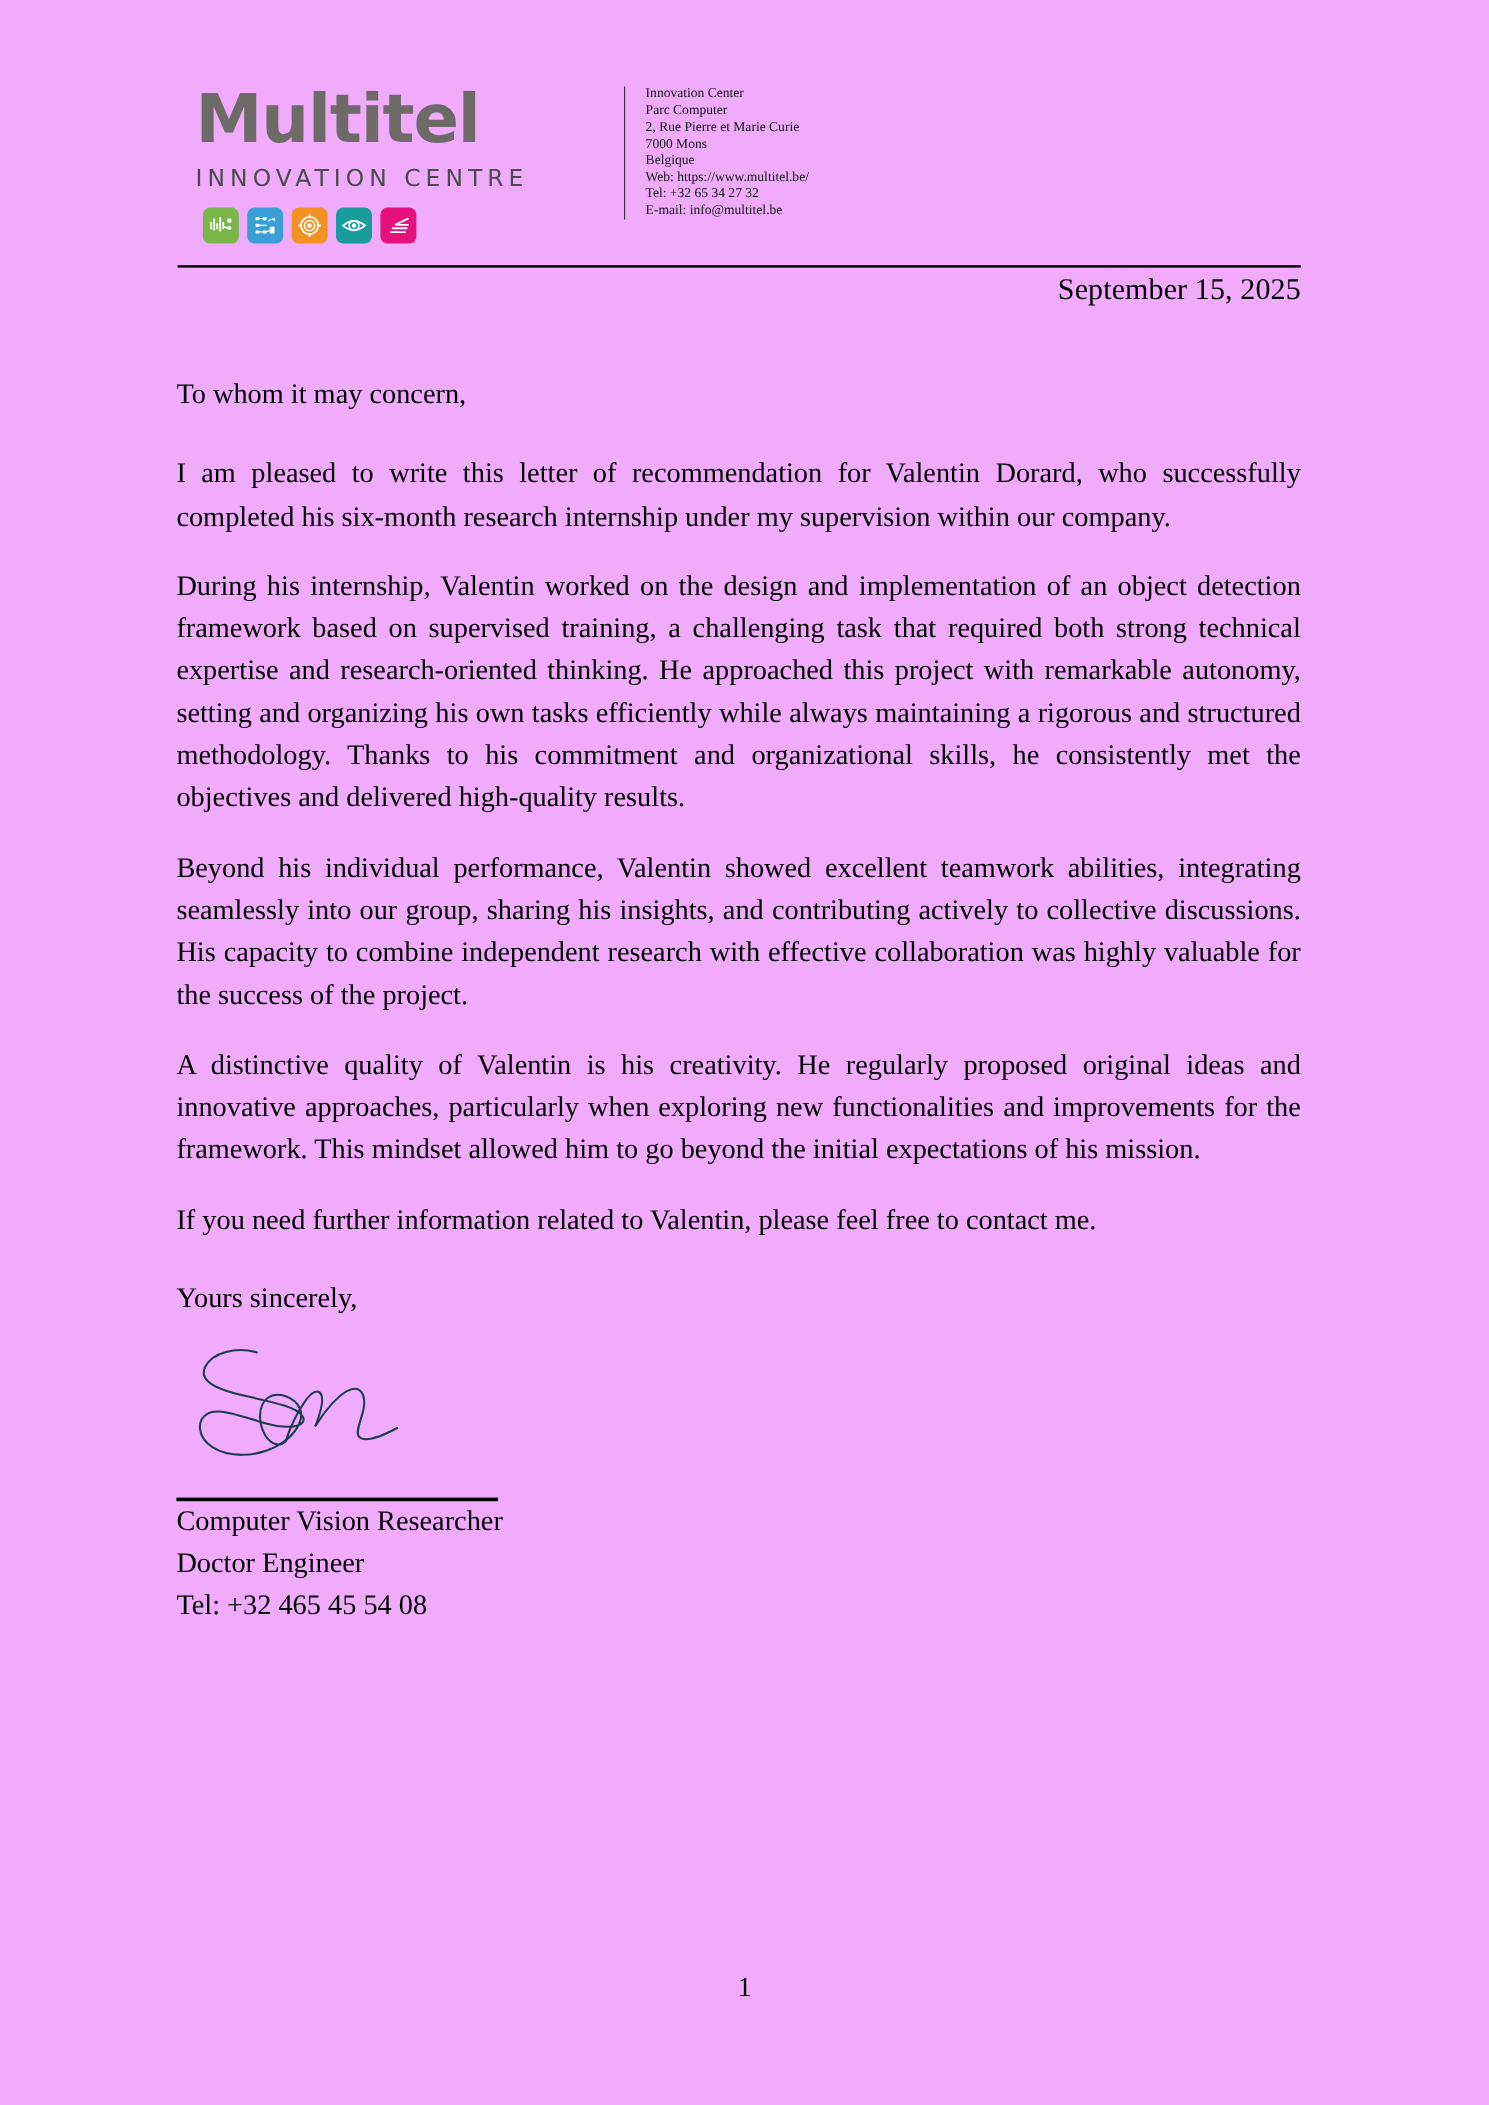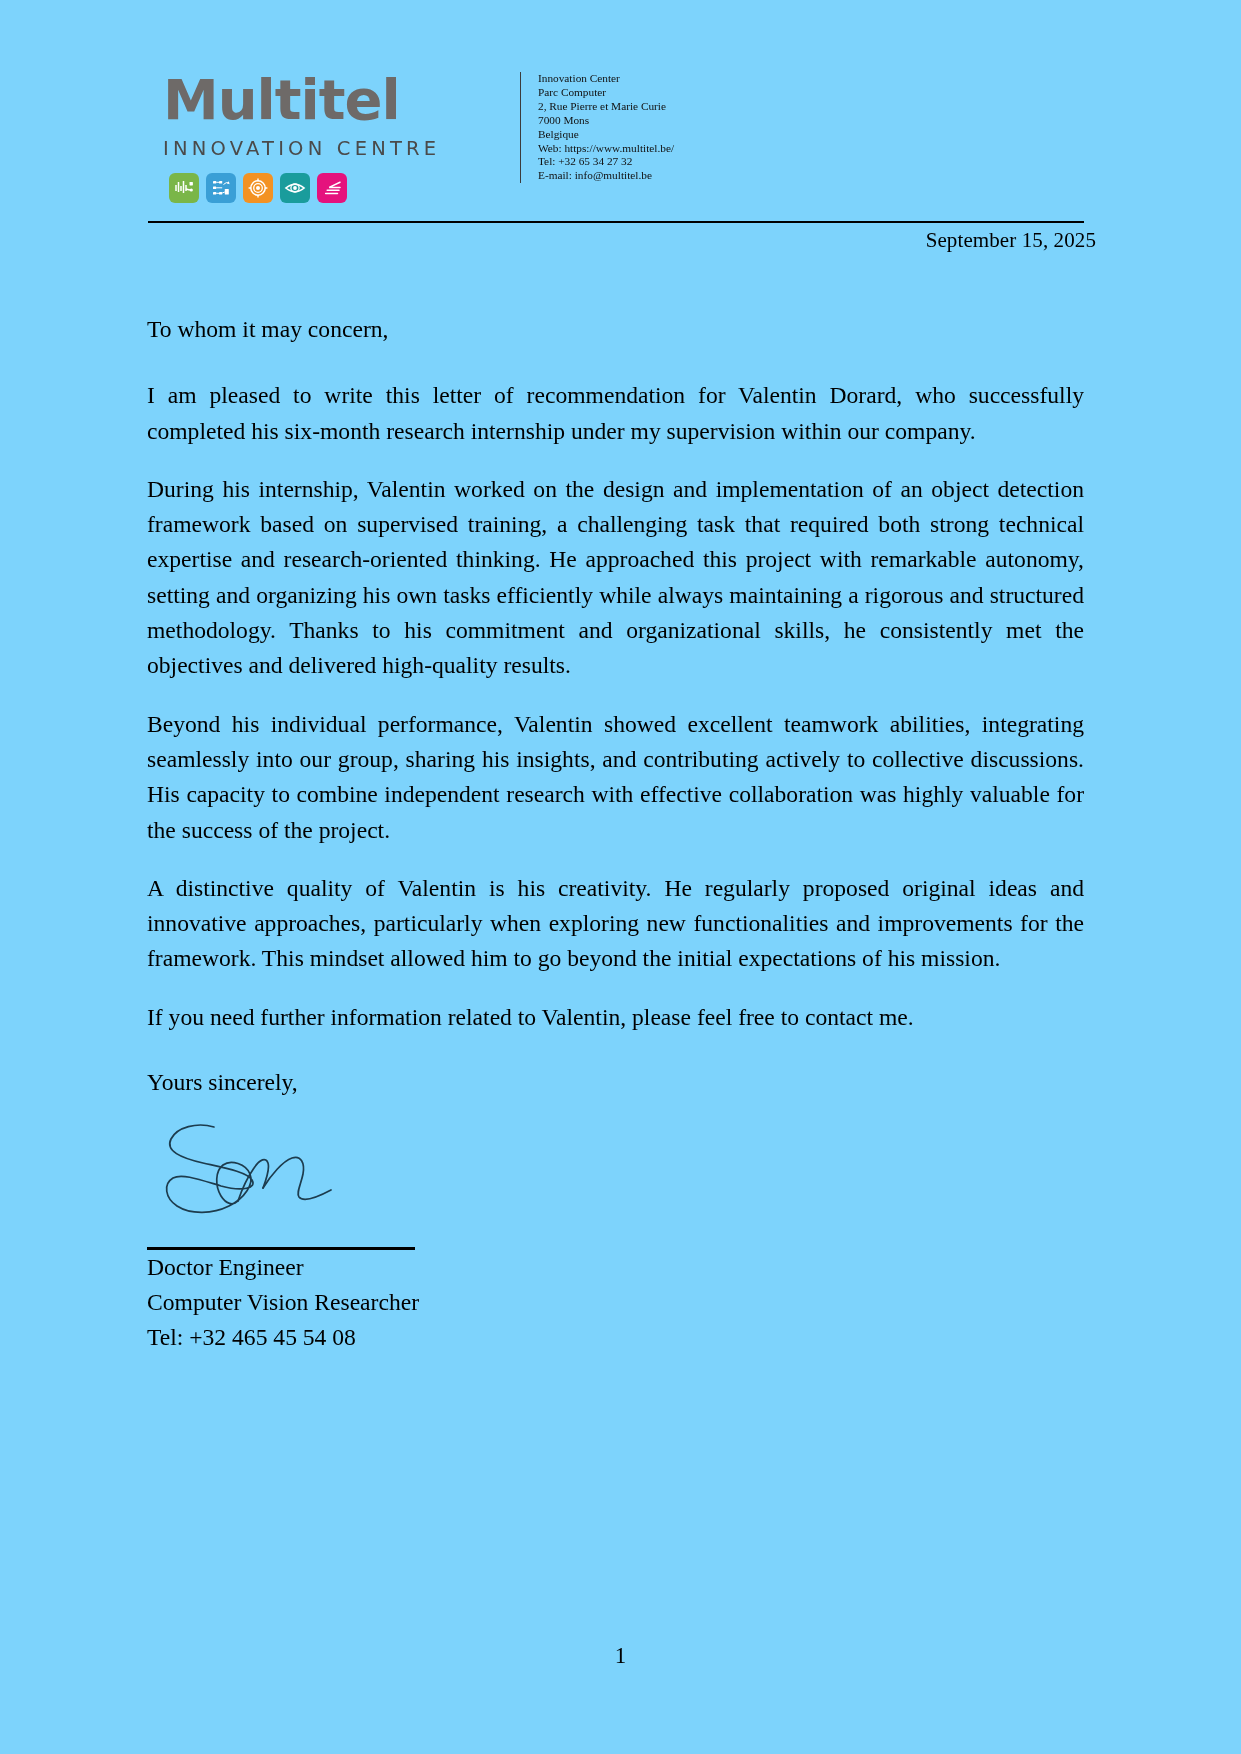--- a/index.html
+++ b/index.html
@@ -4,21 +4,21 @@
 <style>
   html, body {
     margin: 0;
     padding: 0;
     background: #ffffff;
   }
   .page {
     position: relative;
     width: 1241px;
     height: 1754px;
-    background: #7dd3fc;
+    background: #f0abfc;
     font-family: "Liberation Serif", "DejaVu Serif", serif;
     color: #000000;
     overflow: hidden;
   }
 
   
   .letterhead {
     position: absolute;
     left: 163px;
     top: 72px;
@@ -79,23 +79,23 @@
   .hrule {
     position: absolute;
     left: 148px;
     top: 221px;
     width: 936px;
     height: 2.2px;
     background: #000000;
   }
   .date {
     position: absolute;
-    right: 145px;
+    right: 157px;
     top: 228px;
-    font-size: 21px;
+    font-size: 25px;
     letter-spacing: 0.1px;
   }
 
   
   .body {
     position: absolute;
     left: 147px;
     top: 300px;
     width: 937px;
     font-size: 23.6px;
@@ -242,19 +242,19 @@
                  C106 70 92 74 70 68 C50 62 31 55 22 60 C12 66 14 80 26 88
                  C40 97 62 96 78 88 C94 80 103 66 99 56 C95 46 80 41 72 47
                  C64 53 64 68 70 78 C75 86 82 88 87 83"></path>
         <path d="M87 83 C90 74 96 60 103 50 C109 41 115 39 117 45
                  C119 51 115 62 112 70"></path>
         <path d="M112 70 C120 57 132 43 141 40 C150 37 154 45 152 56
                  C150 66 145 75 148 79 C152 84 165 80 180 72"></path>
       </g>
     </svg>
     <div class="sig-rule"></div>
+    <div class="sig-name" style="margin-top:0">Computer Vision Researcher</div>
     <div class="sig-name" style="margin-top:0">Doctor Engineer</div>
-    <div class="sig-name" style="margin-top:0">Computer Vision Researcher</div>
     <div class="sig-name" style="margin-top:0">Tel: +32 465 45 54 08</div>
   </div>
 
   <div class="page-number">1</div>
 </div>
 
 </body></html>

